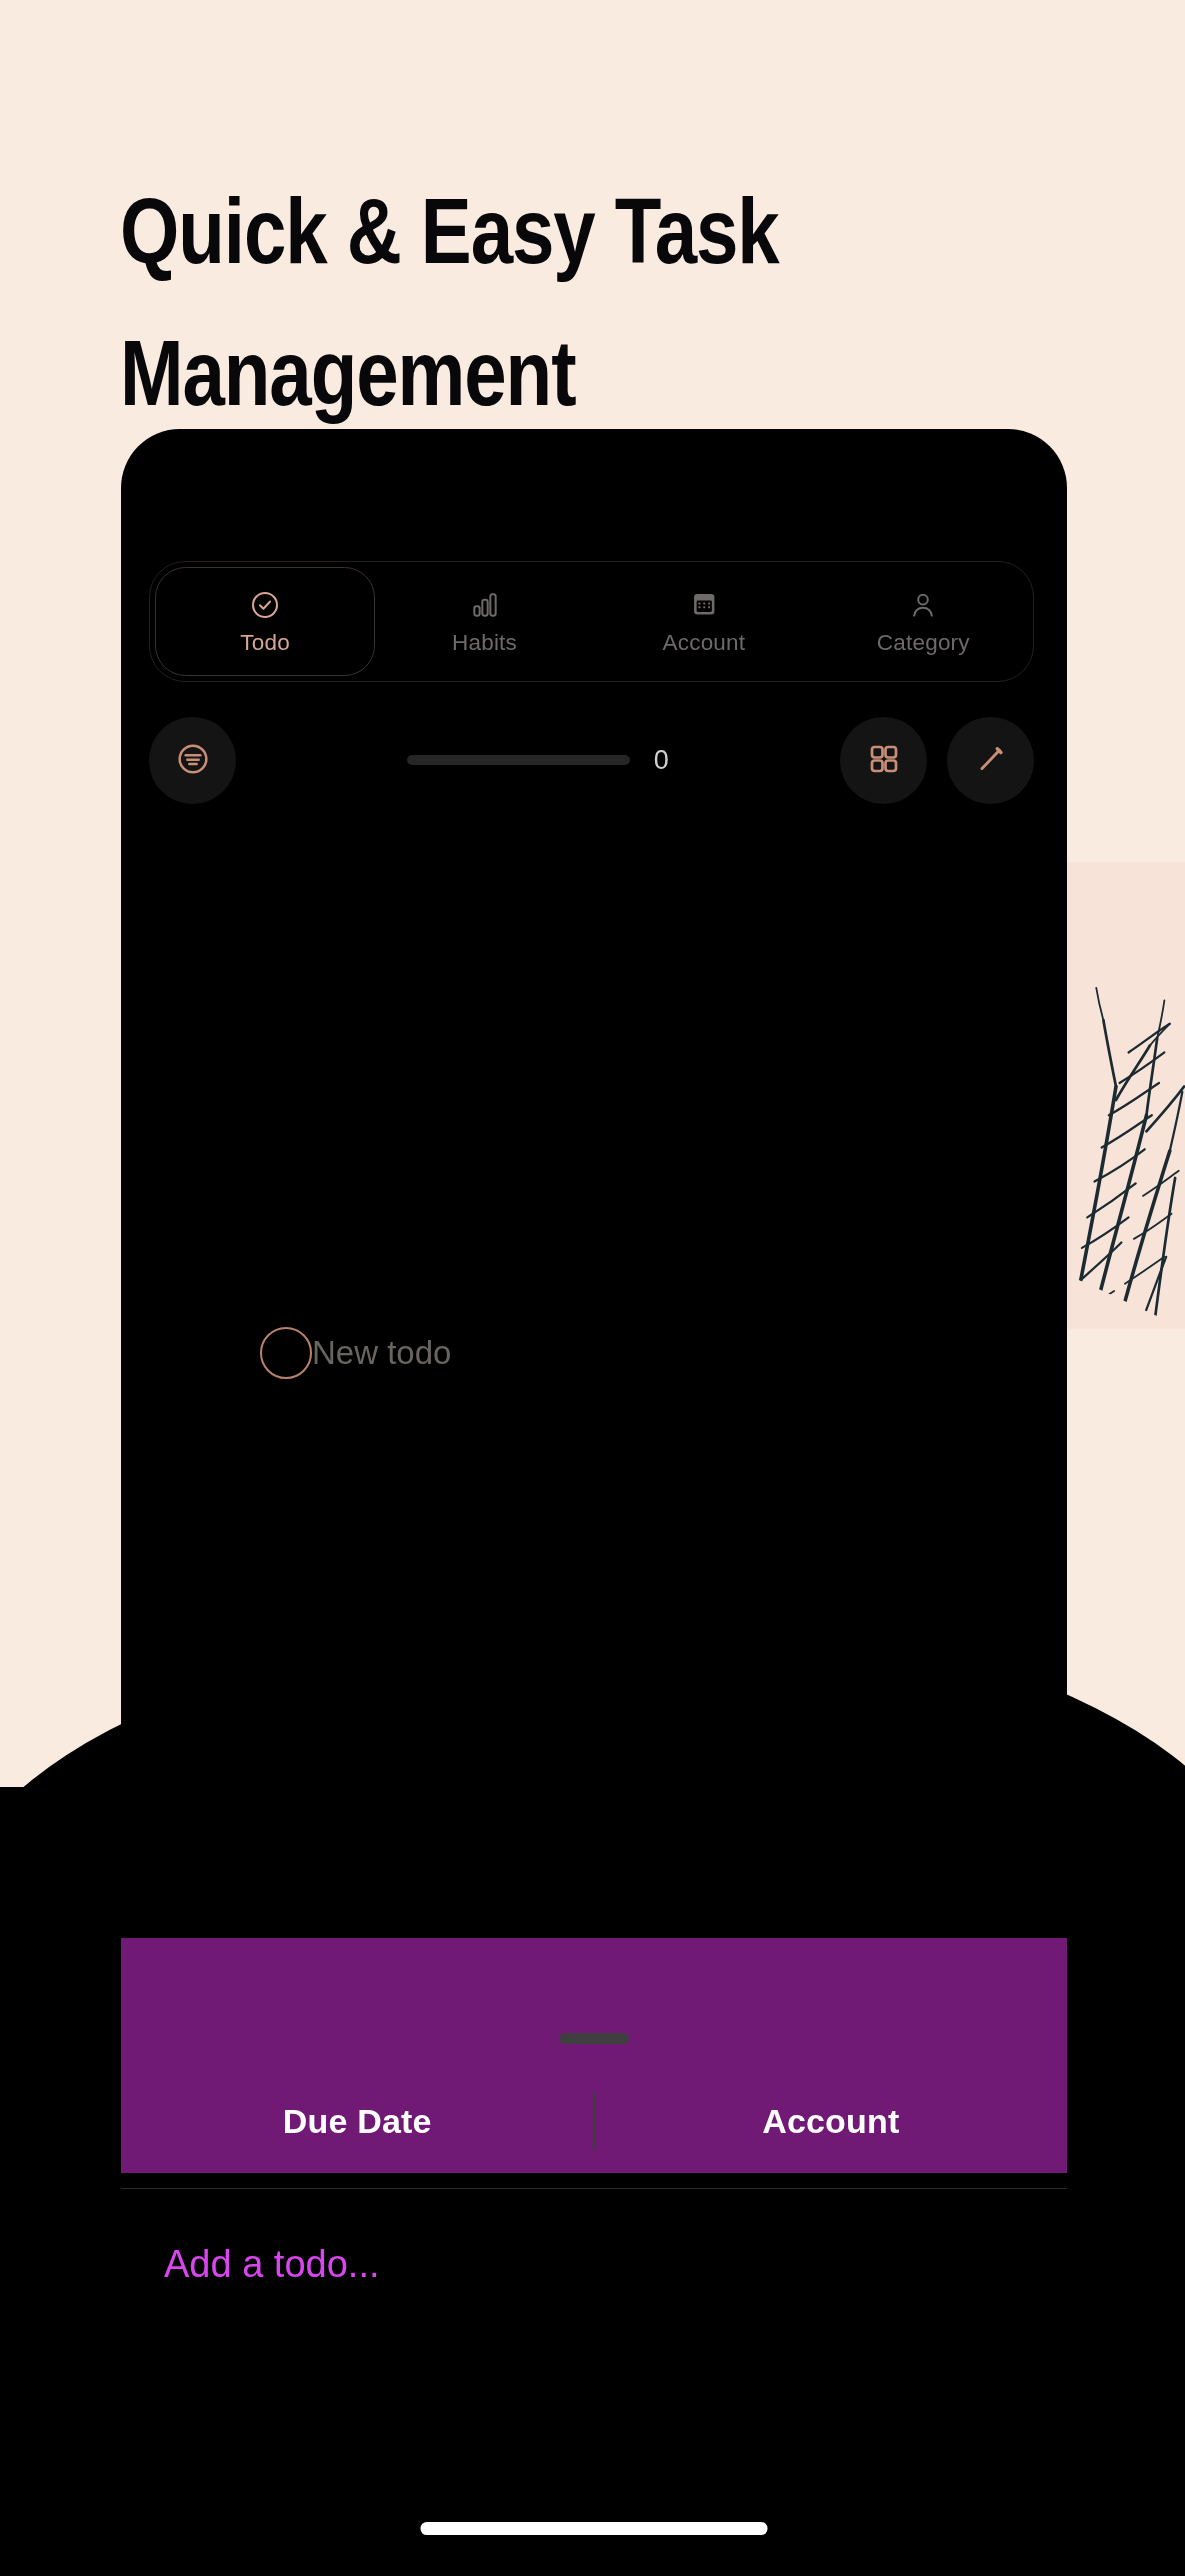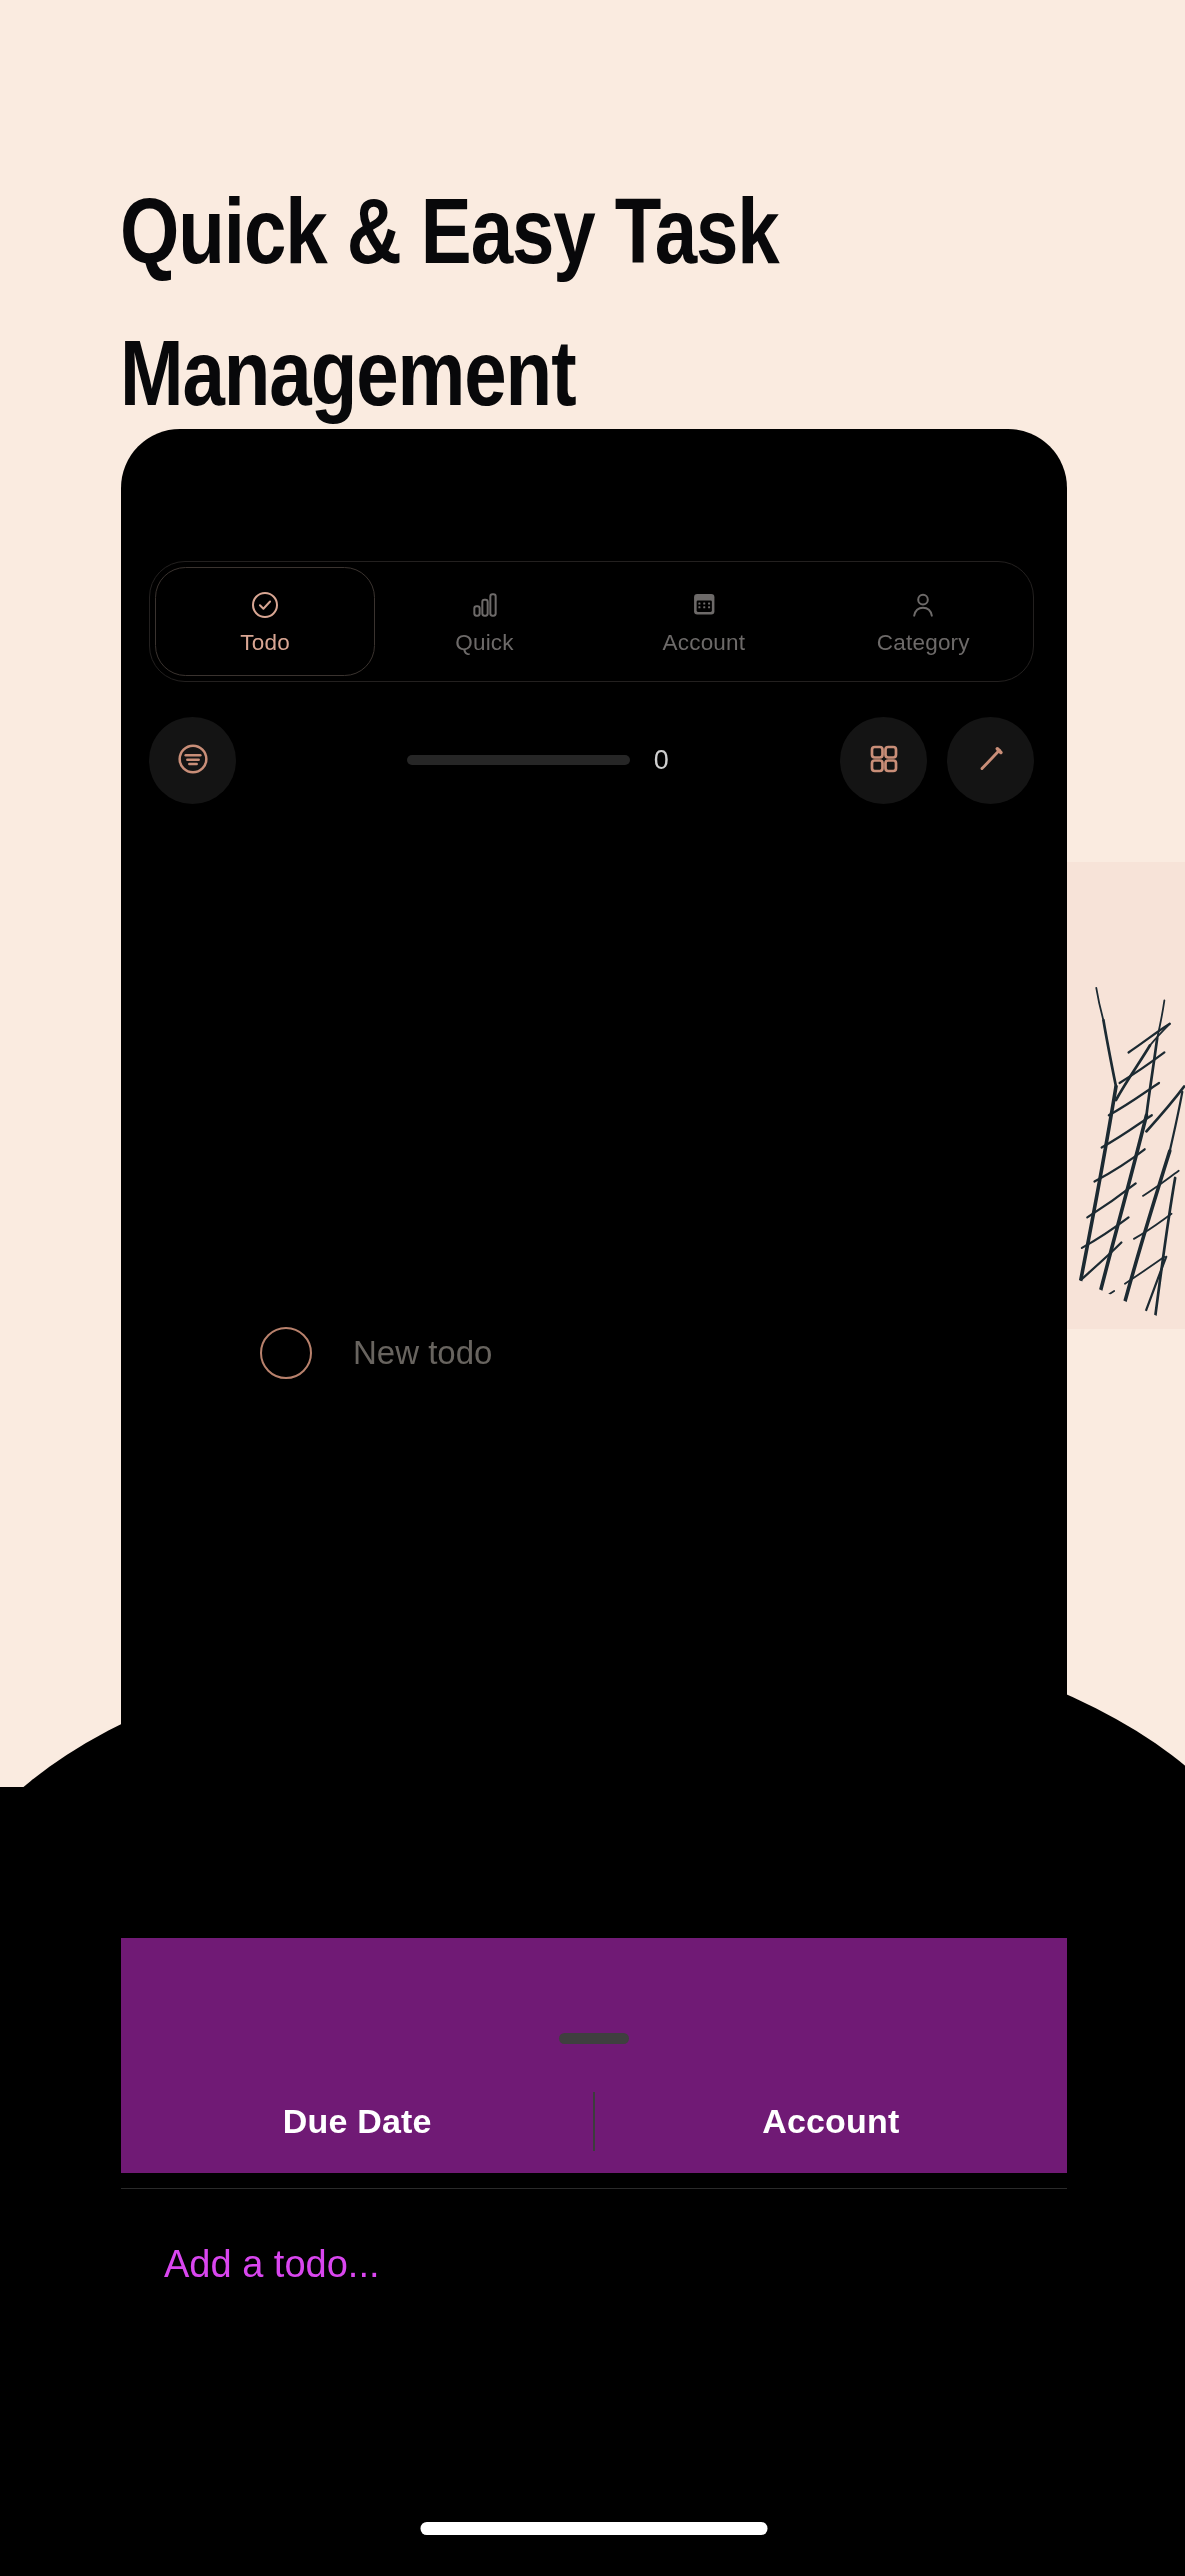--- a/index.html
+++ b/index.html
@@ -157,21 +157,20 @@
   }
   .right-btns { display: flex; gap: 20px; flex: 0 0 auto; }
 
   
   .todo-row {
     position: absolute;
     left: 139px;
     top: 898px;
     display: flex;
     align-items: center;
-    gap: 41px;
   }
   .todo-check {
     width: 52px; height: 52px;
     border-radius: 50%;
     border: 2.2px solid #B8816C;
     box-sizing: border-box;
   }
   .todo-text {
     font-size: 33px;
     color: #68645F;
@@ -299,21 +298,21 @@
     </div>
 
     <div class="tab">
       <span class="tab-ico">
         <svg width="32" height="32" viewBox="0 0 24 24" fill="none" stroke="#6d6a69" stroke-width="1.5">
           <rect x="4" y="13" width="4" height="7" rx="1.6"></rect>
           <rect x="10" y="8" width="4" height="12" rx="1.6"></rect>
           <rect x="16" y="4" width="4" height="16" rx="1.6"></rect>
         </svg>
       </span>
-      <span class="tab-label">Quick</span>
+      <span class="tab-label">Habits</span>
     </div>
 
     <div class="tab">
       <span class="tab-ico">
         <svg width="30.5" height="30.5" viewBox="0 0 24 24" fill="none" stroke="#6d6a69" stroke-width="1.6">
           <rect x="4" y="4" width="16" height="16" rx="2.5" fill="#6d6a69" stroke="none"></rect>
           <rect x="6" y="9" width="12" height="9" rx="1" fill="#000" stroke="none"></rect>
           <g fill="#6d6a69" stroke="none">
             <rect x="7.4" y="10.6" width="1.6" height="1.6" rx=".4"></rect>
             <rect x="11.2" y="10.6" width="1.6" height="1.6" rx=".4"></rect>

